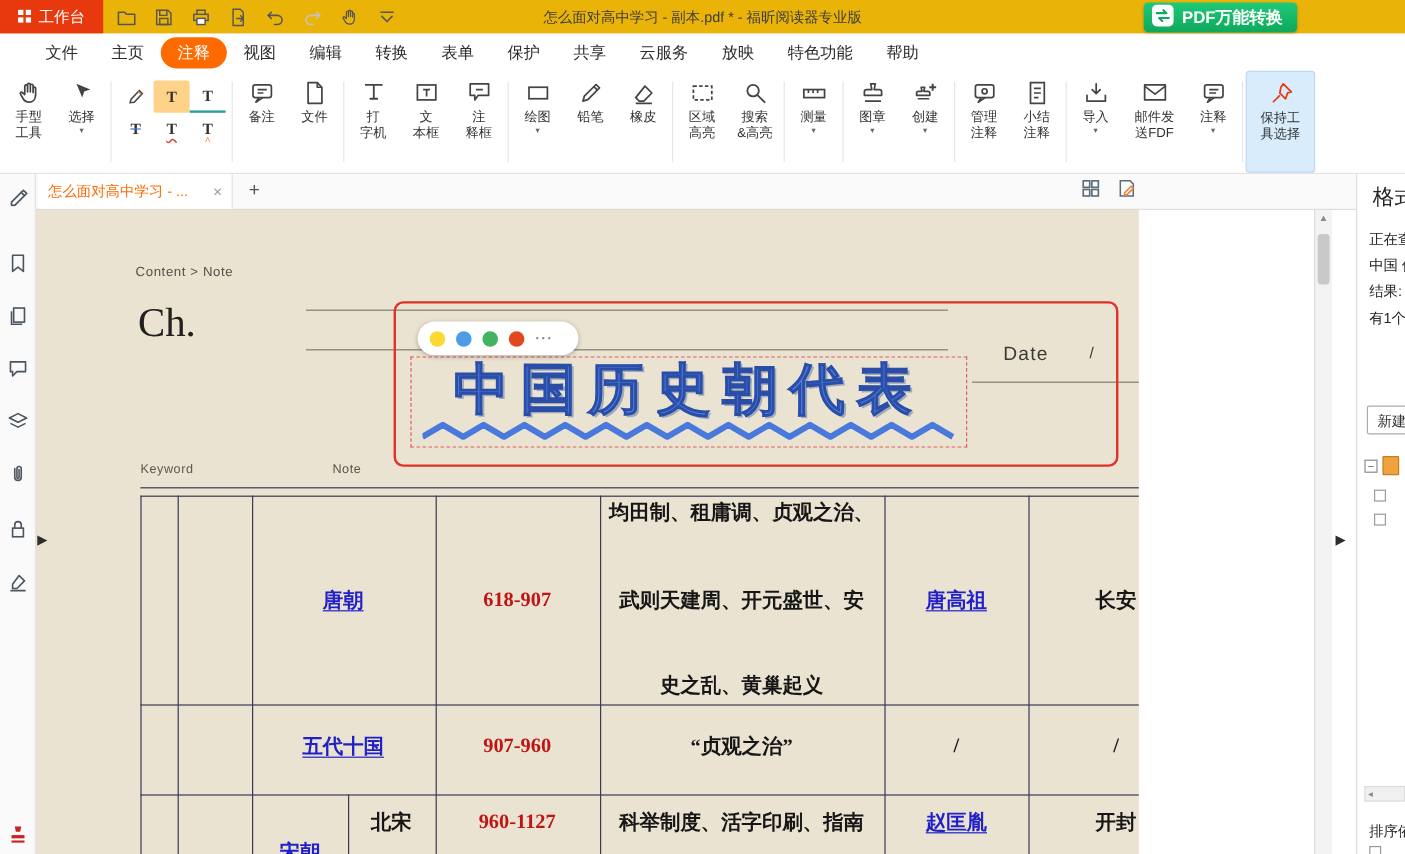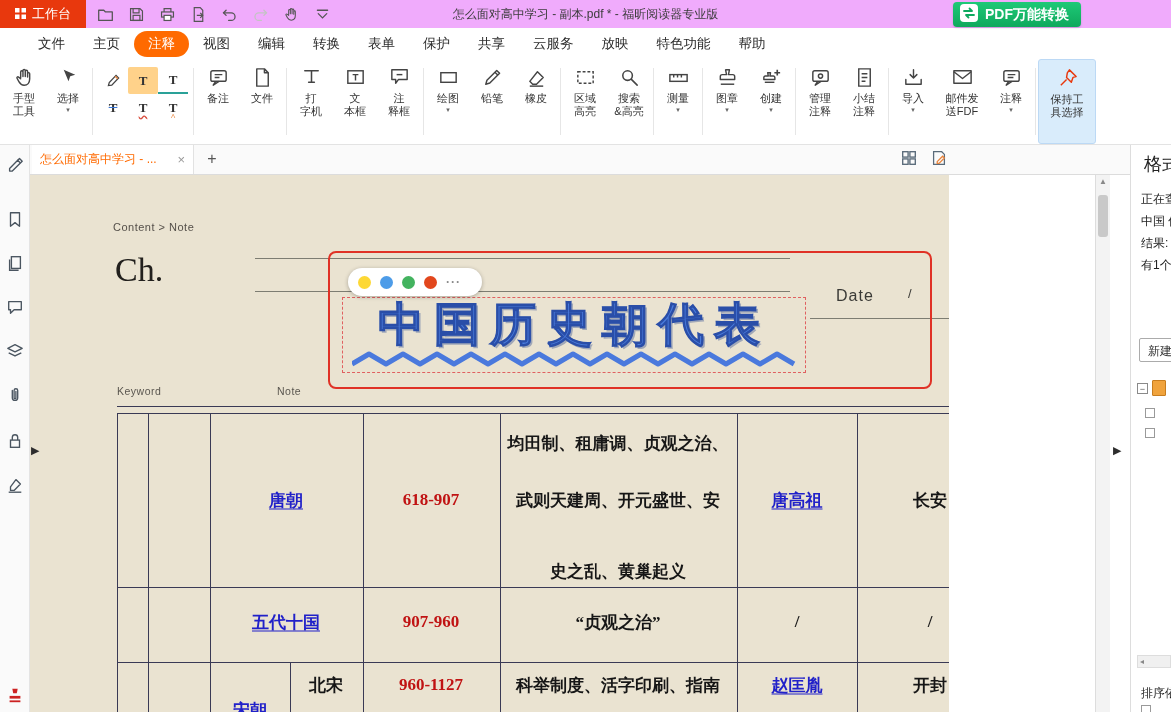--- a/index.html
+++ b/index.html
@@ -1,18 +1,18 @@
 <!DOCTYPE html>
 <html><head>
 <meta charset="utf-8">
 <style>
   html,body{margin:0;padding:0;width:1171px;height:712px;overflow:hidden;background:#fff;
     font-family:"Liberation Sans","DejaVu Sans",sans-serif;}
   
-  #titlebar{position:absolute;left:0;top:0;width:1171px;height:28px;background:#f0abfc;border-bottom:1px solid #ededed;text-align:center;}
+  #titlebar{position:absolute;left:0;top:0;width:1171px;height:28px;background:#eab308;border-bottom:1px solid #ededed;text-align:center;}
   #workbench{position:absolute;left:0;top:0;width:86px;height:28px;background:#e8380d;color:#fff;
     display:flex;align-items:center;justify-content:center;gap:6px;font-size:13px;cursor:default;}
   #tb-icons{position:absolute;left:96px;top:0;height:28px;display:flex;align-items:center;gap:13px;}
   .tbi{width:18px;height:18px;display:flex;align-items:center;justify-content:center;}
   .tbi svg{width:17px;height:17px;}
   #win-title{position:absolute;left:0;top:0;width:100%;height:28px;display:flex;align-items:center;justify-content:center;
     font-size:12px;color:#3c3c3c;pointer-events:none;}
   
   #menubar{position:absolute;left:0;top:28px;width:1171px;height:31px;background:#fff;display:flex;align-items:center;padding-left:24px;box-sizing:border-box;}
   .menu-item{font-size:13.5px;color:#2b2b2b;padding:4px 14px;white-space:nowrap;}
@@ -532,21 +532,21 @@
   <div class="vl" style="left:260px;top:487px;height:50px;"></div>
   <div class="vl" style="left:333px;top:238px;height:299px;"></div>
   <div class="vl" style="left:470px;top:238px;height:299px;"></div>
   <div class="vl" style="left:707px;top:238px;height:299px;"></div>
   <div class="vl" style="left:827px;top:238px;height:299px;"></div>
   <div class="vl" style="left:973px;top:238px;height:299px;"></div>
   <div class="vl" style="left:1020px;top:238px;height:299px;"></div>
 
   <div class="cell link" style="left:256px;top:325px;">唐朝</div>
   <div class="cell year" style="left:401px;top:325px;">618-907</div>
-  <div class="cell" style="left:588px;top:252px;margin-top:16px;">均田制、租庸调、贞观之治、</div>
+  <div class="cell" style="left:588px;top:252px;">均田制、租庸调、贞观之治、</div>
   <div class="cell" style="left:588px;top:325px;">武则天建周、开元盛世、安</div>
   <div class="cell" style="left:588px;top:396px;">史之乱、黄巢起义</div>
   <div class="cell link" style="left:767px;top:325px;">唐高祖</div>
   <div class="cell" style="left:900px;top:325px;">长安</div>
 
   <div class="cell link" style="left:256px;top:447px;text-align:center;">五代十国</div>
   <div class="cell year" style="left:401px;top:447px;">907-960</div>
   <div class="cell" style="left:588px;top:447px;">“贞观之治”</div>
   <div class="cell" style="left:767px;top:447px;">/</div>
   <div class="cell" style="left:900px;top:447px;">/</div>

